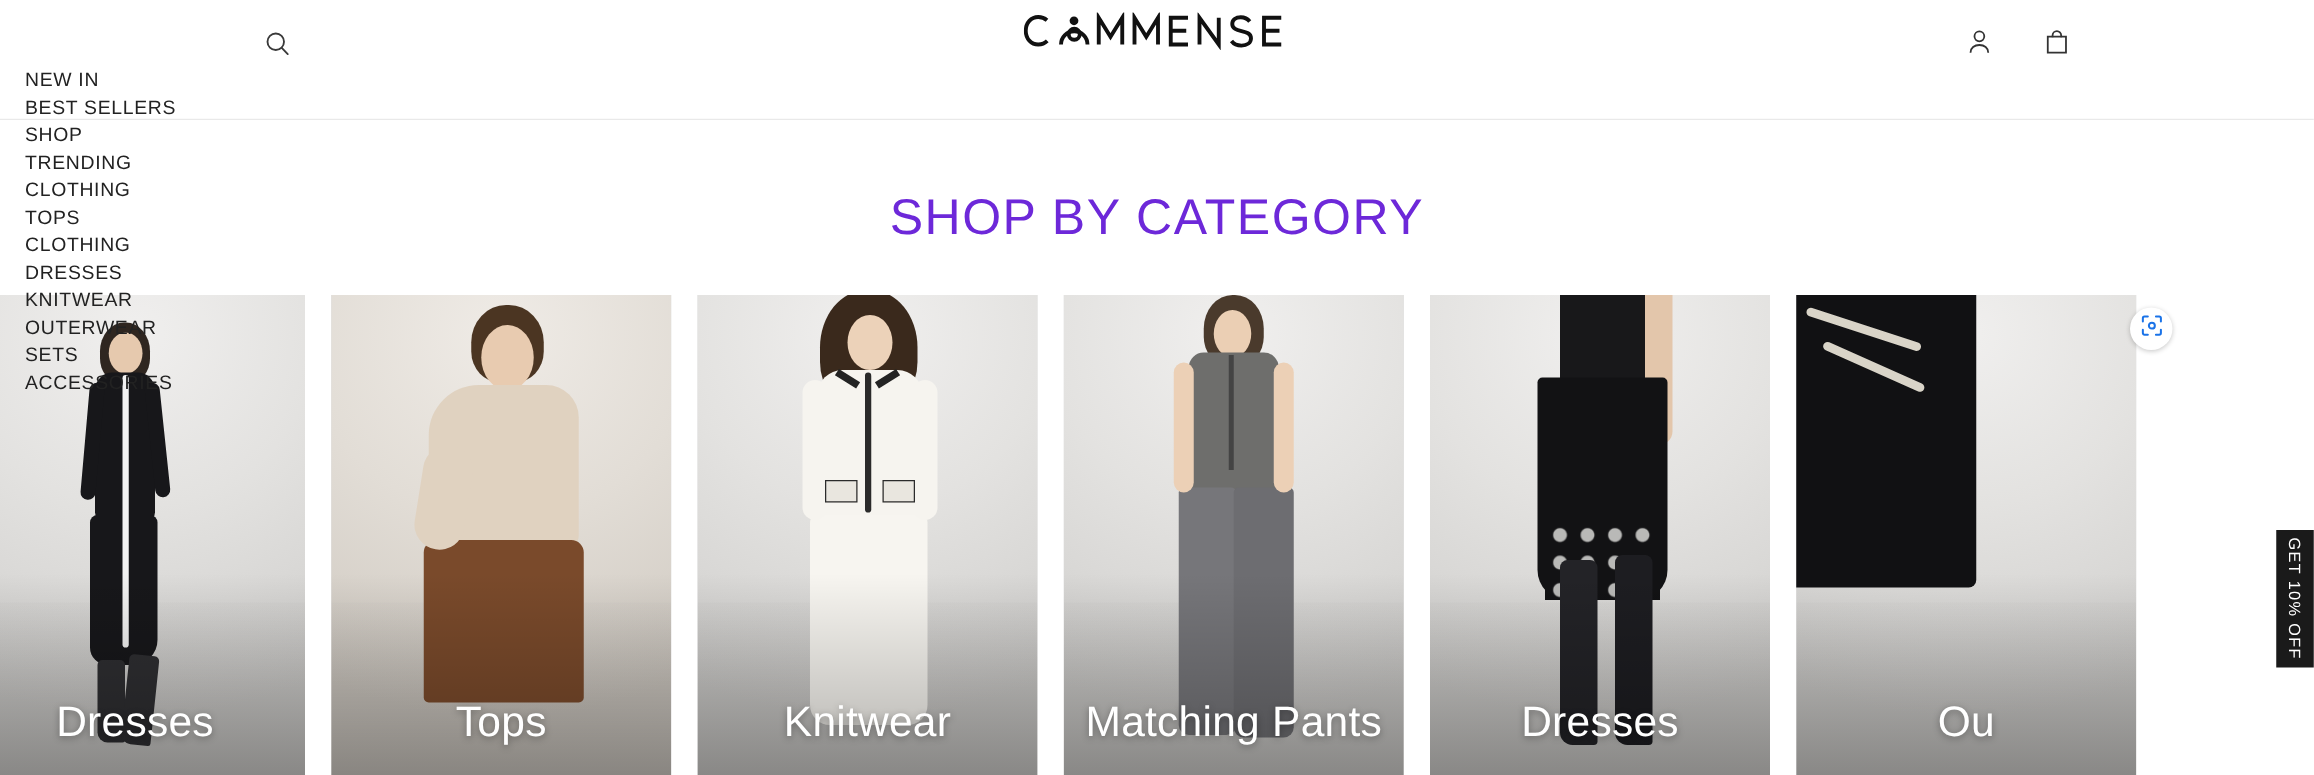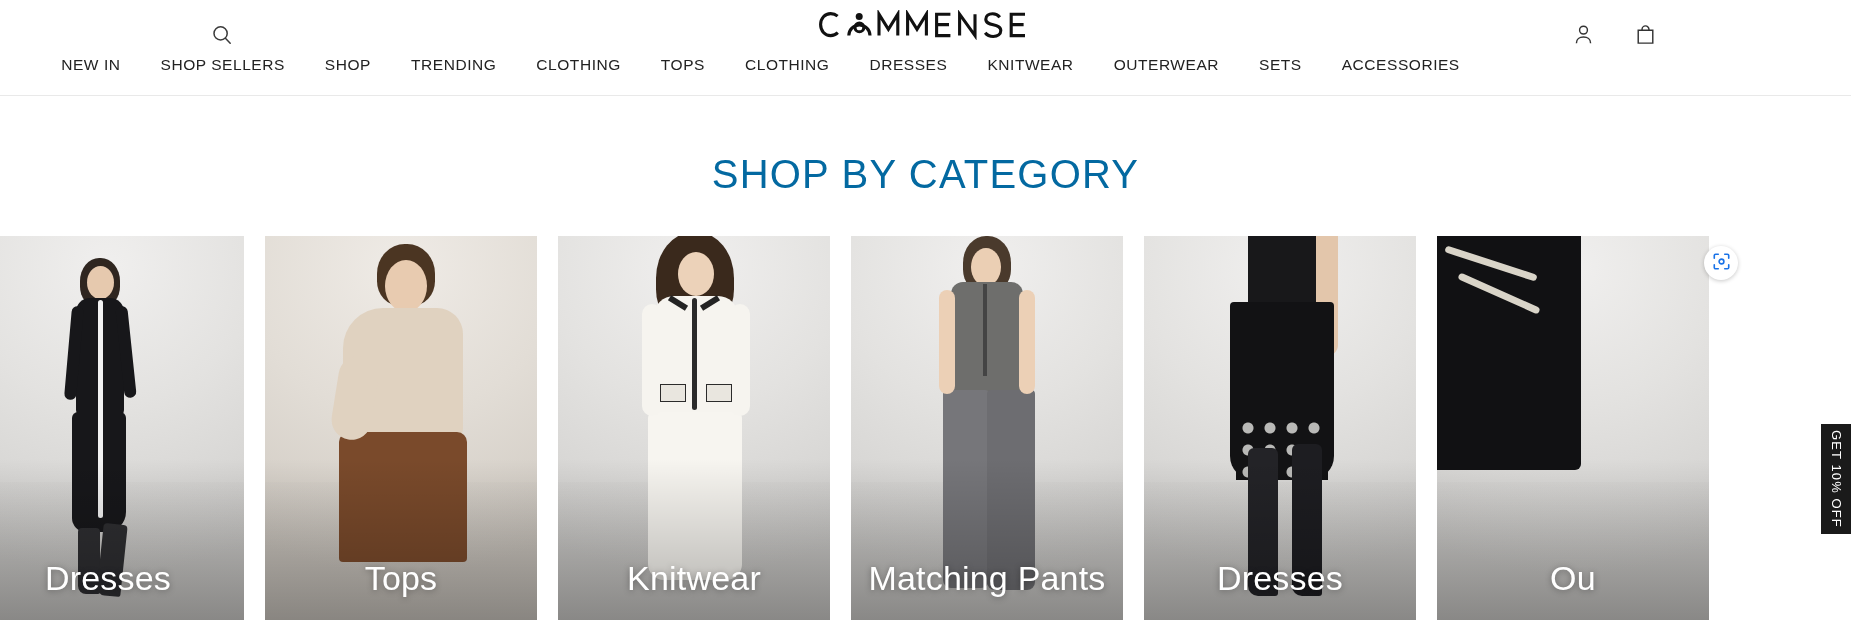--- a/index.html
+++ b/index.html
@@ -39,22 +39,23 @@
     transform:translateX(-50%);
     height:34px;
     display:flex; align-items:center;
     user-select:none;
   }
   .logo svg{ display:block; }
 
   
   .nav{
     position:absolute; left:0; top:54px; width:1521px; height:42px;
-    display:flex; align-items:flex-start; justify-content:center;
+    display:flex; align-items:flex-start; justify-content:flex-start;
     gap:0;
+    flex-direction:column;
   }
   .nav-item{
     font-size:15.5px;
     letter-spacing:0.55px;
     color:#222222;
     padding:0 20px;
     line-height:22px;
     white-space:nowrap;
     cursor:pointer;
     font-weight:400;
@@ -64,21 +65,21 @@
     background:#e9e9e9;
   }
 
   
   .section-title{
     position:absolute; left:0; top:150px; width:1851px;
     text-align:center;
     font-size:40px;
     font-weight:400;
     letter-spacing:1.2px;
-    color:#0369a1;
+    color:#6d28d9;
     line-height:48px;
   }
 
   
   .carousel{
     position:absolute; left:0; top:236px;
     width:1851px; height:384px;
     overflow:hidden;
   }
   .track{
@@ -223,21 +224,21 @@
             <path d="M4.4 7.6h15.2V21H4.4z" stroke="#333" stroke-width="1.5"></path>
             <path d="M8.4 8.2V6.6a3.6 3.6 0 0 1 7.2 0v1.6" stroke="#333" stroke-width="1.5" fill="none"></path>
           </svg>
         </span>
       </div>
     </div>
   </div>
 
   <nav class="nav">
     <div class="nav-item">NEW IN</div>
-    <div class="nav-item">SHOP SELLERS</div>
+    <div class="nav-item">BEST SELLERS</div>
     <div class="nav-item">SHOP</div>
     <div class="nav-item">TRENDING</div>
     <div class="nav-item">CLOTHING</div>
     <div class="nav-item">TOPS</div>
     <div class="nav-item">CLOTHING</div>
     <div class="nav-item">DRESSES</div>
     <div class="nav-item">KNITWEAR</div>
     <div class="nav-item">OUTERWEAR</div>
     <div class="nav-item">SETS</div>
     <div class="nav-item">ACCESSORIES</div>

